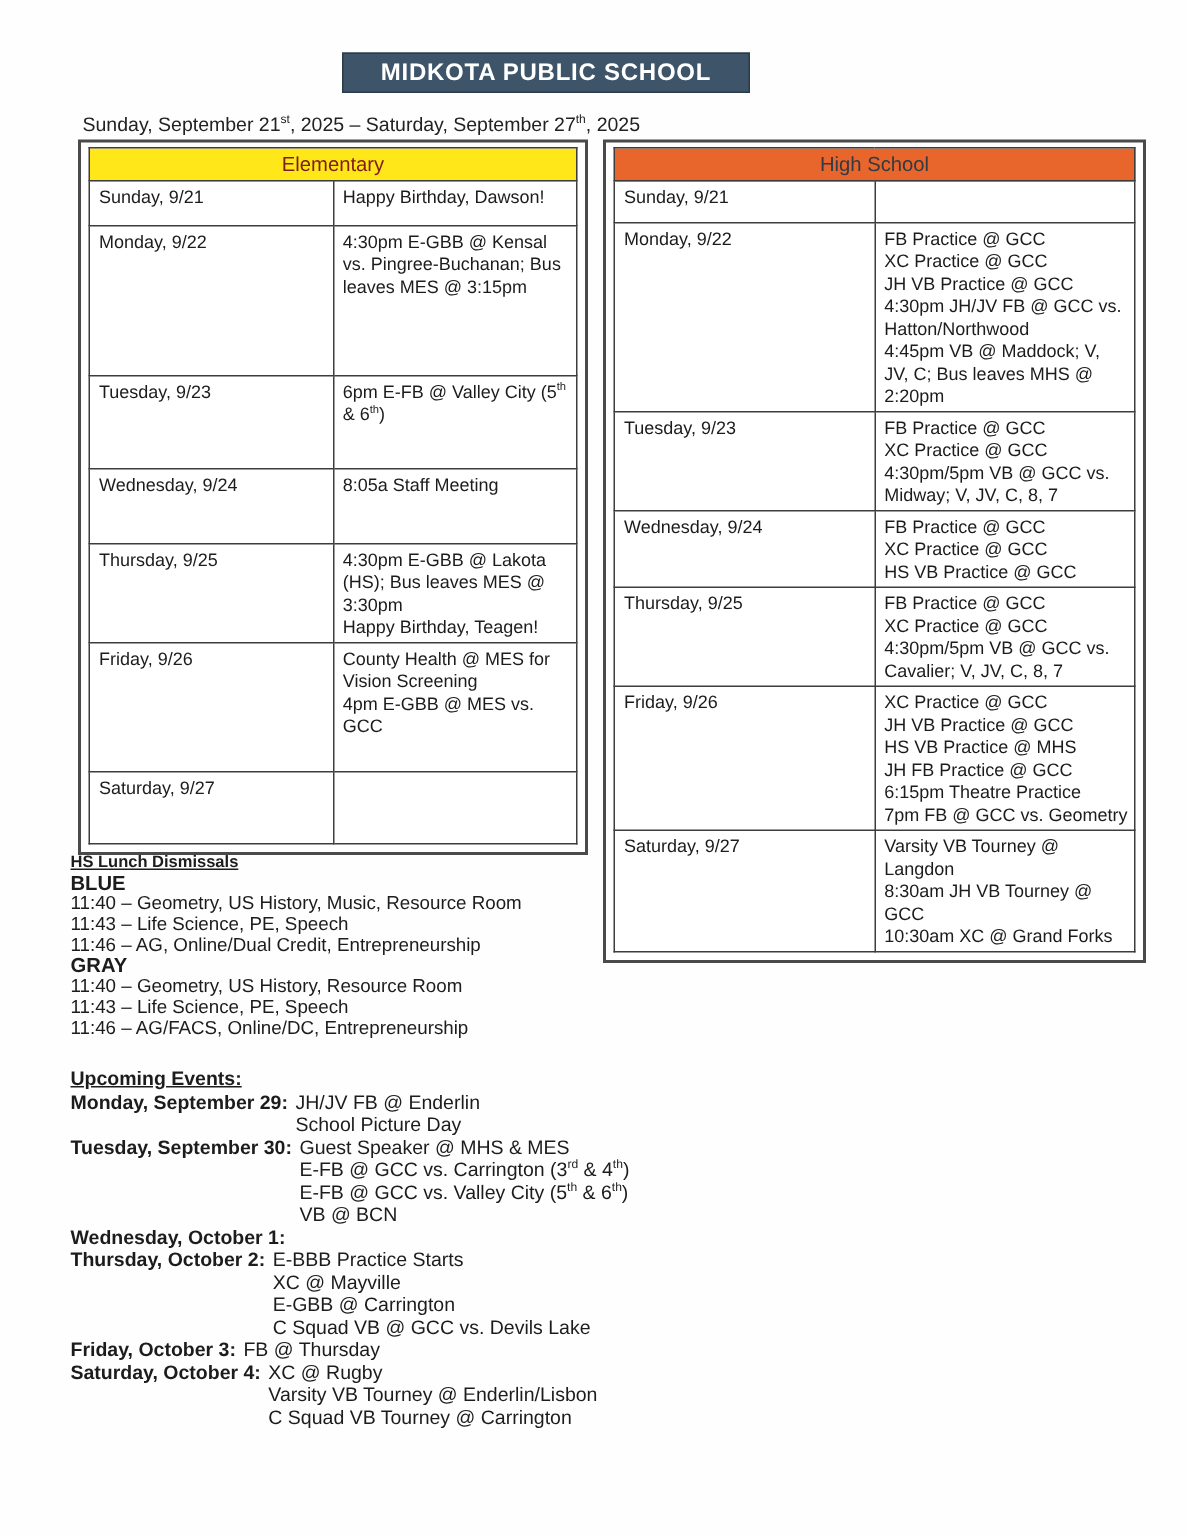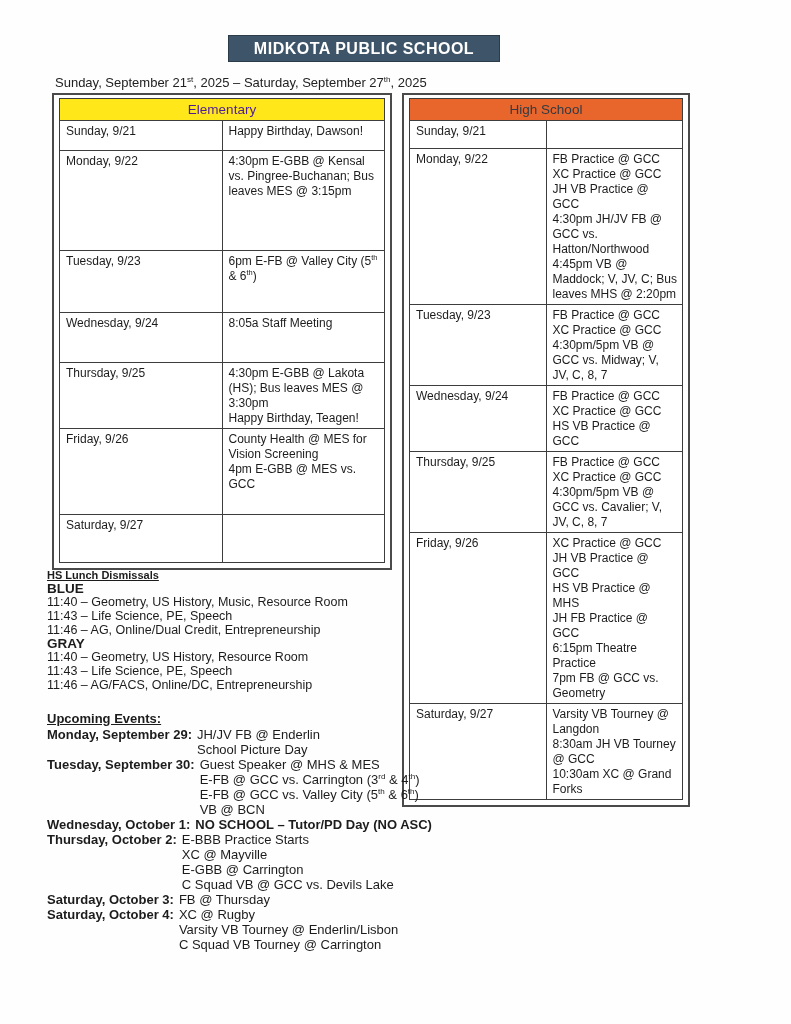--- a/index.html
+++ b/index.html
@@ -40,21 +40,21 @@
 
   
   .sched-outer {
     position: absolute;
     top: 93px;
     border: 2px solid #4a4a4a;
     padding: 3px 5px 5px 5px;
     background: #fff;
   }
   .sched-outer.elem { left: 52px; width: 340px; }
-  .sched-outer.hs   { left: 402px; width: 288px; }
+  .sched-outer.hs   { left: 402px; width: 362px; }
   table.sched {
     width: 100%;
     border-collapse: collapse;
     table-layout: fixed;
   }
   table.sched th, table.sched td {
     border: 1.5px solid #3d3d3d;
     vertical-align: top;
     text-align: left;
     font-size: 12px;
@@ -62,21 +62,21 @@
     padding: 3px 4px 2px 6px;
   }
   table.sched th.band {
     height: 22px;
     text-align: center;
     vertical-align: middle;
     font-weight: normal;
     font-size: 13.5px;
     padding: 2px;
   }
-  .elem th.band { background: var(--elem-bg, #FFE71A); color: #4c1d95; }
+  .elem th.band { background: var(--elem-bg, #FFE71A); color: #7f1d1d; }
   .hs   th.band { background: var(--hs-bg, #E8662B); color: #333a44; }
   .elem td.day { width: 112px; }
   .hs   td.day { width: 101px; }
   .elem tbody tr:nth-child(1){ height: 30px; }
   .elem tbody tr:nth-child(2){ height: 100px; }
   .elem tbody tr:nth-child(3){ height: 62px; }
   .elem tbody tr:nth-child(4){ height: 50px; }
   .elem tbody tr:nth-child(5){ height: 60px; }
   .elem tbody tr:nth-child(6){ height: 86px; }
   .elem tbody tr:nth-child(7){ height: 48px; }
@@ -298,35 +298,32 @@
           <span class="label">Tuesday, September 30:</span>
           <span class="lines">
             <div>Guest Speaker @ MHS &amp; MES</div>
             <div>E-FB @ GCC vs. Carrington (3<sup>rd</sup> &amp; 4<sup>th</sup>)</div>
             <div>E-FB @ GCC vs. Valley City (5<sup>th</sup> &amp; 6<sup>th</sup>)</div>
             <div>VB @ BCN</div>
           </span>
         </div>
         <div class="event bold-lines">
           <span class="label">Wednesday, October 1:</span>
-          <span class="lines">
-            <div>NO SCHOOL – Tutor/PD Day (NO ASC)</div>
-          </span>
         </div>
         <div class="event">
           <span class="label">Thursday, October 2:</span>
           <span class="lines">
             <div>E-BBB Practice Starts</div>
             <div>XC @ Mayville</div>
             <div>E-GBB @ Carrington</div>
             <div>C Squad VB @ GCC vs. Devils Lake</div>
           </span>
         </div>
         <div class="event">
-          <span class="label">Saturday, October 3:</span>
+          <span class="label">Friday, October 3:</span>
           <span class="lines">
             <div>FB @ Thursday</div>
           </span>
         </div>
         <div class="event">
           <span class="label">Saturday, October 4:</span>
           <span class="lines">
             <div>XC @ Rugby</div>
             <div>Varsity VB Tourney @ Enderlin/Lisbon</div>
             <div>C Squad VB Tourney @ Carrington</div>

